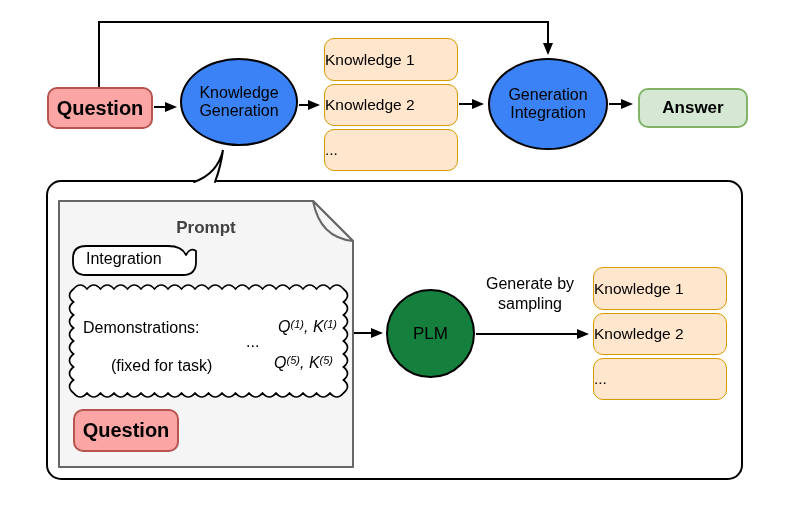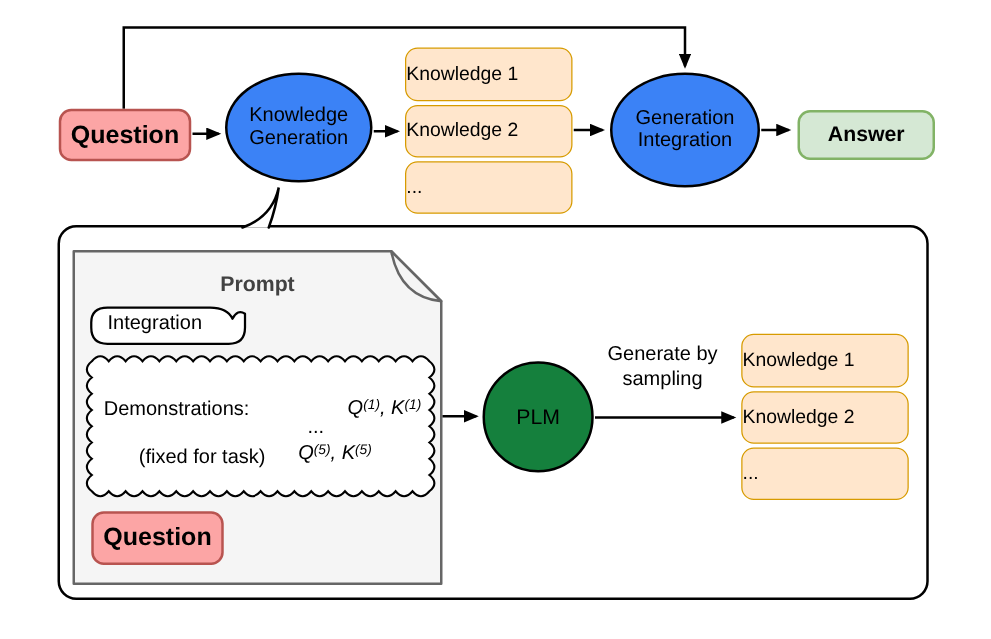--- a/index.html
+++ b/index.html
@@ -96,21 +96,21 @@
 
   <div class="abs math right" style="left:205px; top:318px; width:132px;">
     <span>Q</span><sup>(1)</sup><span>, </span><span>K</span><sup>(1)</sup>
   </div>
 
   <div class="abs label" style="left:83px; top:319px;">Demonstrations:</div>
   <div class="abs label" style="left:246px; top:333px;">...</div>
 
   <div class="abs label" style="left:95px; top:357px;margin-left:16px;">(fixed for task)</div>
 
-  <div class="abs math right" style="left:203px; top:354px; width:130px;text-align:center;">
+  <div class="abs math right" style="left:203px; top:354px; width:130px;">
     <span>Q</span><sup>(5)</sup><span>, </span><span>K</span><sup>(5)</sup>
   </div>
 
   <div class="abs node rbox red" style="left:73px; top:409px; width:106px; height:43px;">
     <span>Question</span>
   </div>
 
   <div class="abs node circle" style="left:386px; top:289px; width:89px; height:89px;">
     <span>PLM</span>
   </div>

